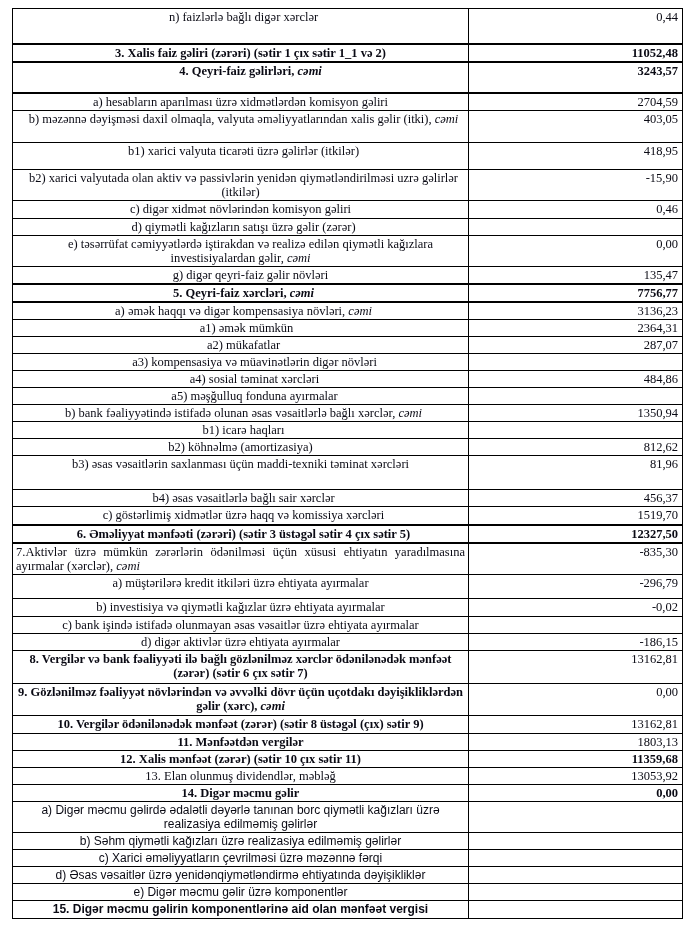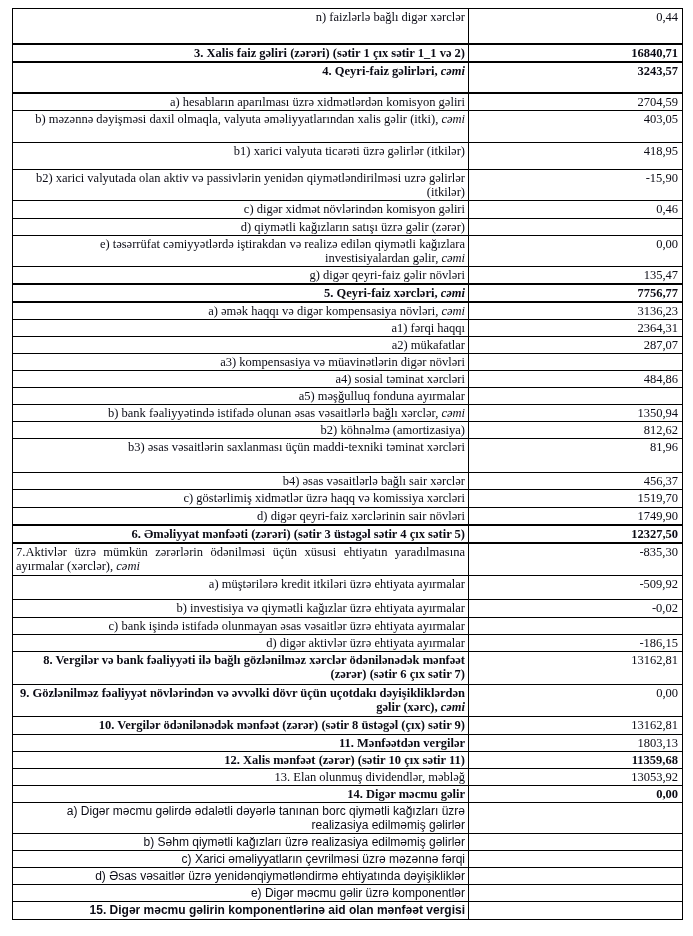--- a/index.html
+++ b/index.html
@@ -25,21 +25,21 @@
     color: #0a0a14;
   }
   col.c-label { width: 456px; }
   col.c-value { width: 214px; }
   td {
     border: 1px solid #000;
     vertical-align: top;
     padding: 1px 3px 1px 3px;
     overflow: hidden;
   }
-  td.lbl { text-align: right; }
+  td.lbl { text-align: center; }
   td.val { text-align: right; padding-right: 4px; }
   tr.bold td.lbl { font-weight: bold; }
   td.vb { font-weight: bold; }
   tr.thick td { border-top-width: 2px; border-bottom-width: 2px; }
   tr.sans td {
     font-family: "Liberation Sans", "DejaVu Sans", sans-serif;
     font-size: 12px;
   }
   td.just { text-align: justify; }
 </style>
@@ -52,21 +52,21 @@
       <col class="c-label">
       <col class="c-value">
     </colgroup>
     <tbody id="rows">
         <tr style="height: 35px;">
           <td class="lbl" style="text-indent: 6px;"><span>n) faizlərlə bağlı digər xərclər</span></td>
           <td class="val">0,44</td>
         </tr>
         <tr class="bold thick" style="height: 17px;">
           <td class="lbl" style="text-indent: 20px;"><span>3. Xalis faiz gəliri (zərəri) (sətir 1 çıx sətir 1_1 və 2)</span></td>
-          <td class="val vb">16840,71</td>
+          <td class="val vb">11052,48</td>
         </tr>
         <tr class="bold thick" style="height: 31px;">
           <td class="lbl" style="text-indent: 20px;"><span>4. Qeyri-faiz gəlirləri,</span> <i>cəmi</i></td>
           <td class="val vb">3243,57</td>
         </tr>
         <tr style="height: 18px;">
           <td class="lbl" style="text-indent: 0px;"><span>a) hesabların aparılması üzrə xidmətlərdən komisyon gəliri</span></td>
           <td class="val">2704,59</td>
         </tr>
         <tr style="height: 32px;">
@@ -99,21 +99,21 @@
         </tr>
         <tr class="bold thick" style="height: 17px;">
           <td class="lbl" style="text-indent: 6px;"><span>5. Qeyri-faiz xərcləri,</span> <i>cəmi</i></td>
           <td class="val vb">7756,77</td>
         </tr>
         <tr style="height: 16px;">
           <td class="lbl" style="text-indent: 6px;"><span>a) əmək haqqı və digər kompensasiya növləri,</span> <i>cəmi</i></td>
           <td class="val">3136,23</td>
         </tr>
         <tr style="height: 16px;">
-          <td class="lbl" style="text-indent: 12px;"><span>a1) fərqi haqqı</span></td>
+          <td class="lbl" style="text-indent: 12px;"><span>a1) əmək mümkün</span></td>
           <td class="val">2364,31</td>
         </tr>
         <tr style="height: 16px;">
           <td class="lbl" style="text-indent: 6px;"><span>a2) mükafatlar</span></td>
           <td class="val">287,07</td>
         </tr>
         <tr style="height: 17px;">
           <td class="lbl" style="text-indent: 28px;"><span>a3) kompensasiya və müavinətlərin digər növləri</span></td>
           <td class="val"></td>
         </tr>
@@ -123,50 +123,50 @@
         </tr>
         <tr style="height: 16px;">
           <td class="lbl" style="text-indent: 28px;"><span>a5) məşğulluq fonduna ayırmalar</span></td>
           <td class="val"></td>
         </tr>
         <tr style="height: 17px; padding-left: 44px;">
           <td class="lbl" style="text-indent: 6px;"><span>b) bank fəaliyyətində istifadə olunan əsas vəsaitlərlə bağlı xərclər,</span> <i>cəmi</i></td>
           <td class="val">1350,94</td>
         </tr>
         <tr style="height: 16px;">
+          <td class="lbl" style="text-indent: 6px;"><span>b1) icarə haqları</span></td>
+          <td class="val"></td>
+        </tr>
+        <tr style="height: 16px;">
           <td class="lbl" style="text-indent: 0px;"><span>b2) köhnəlmə (amortizasiya)</span></td>
           <td class="val">812,62</td>
         </tr>
         <tr style="height: 34px; margin-left: 11px;">
           <td class="lbl" style="text-indent: 0px;"><span>b3) əsas vəsaitlərin saxlanması üçün maddi-texniki təminat xərcləri</span></td>
           <td class="val">81,96</td>
         </tr>
         <tr style="height: 16px;">
           <td class="lbl" style="text-indent: 6px;"><span>b4) əsas vəsaitlərlə bağlı sair xərclər</span></td>
           <td class="val">456,37</td>
         </tr>
         <tr style="height: 18px;">
           <td class="lbl" style="text-indent: 6px;"><span>c) göstərlimiş xidmətlər üzrə haqq və komissiya xərcləri</span></td>
           <td class="val">1519,70</td>
         </tr>
-        <tr style="height: 15px;">
-          <td class="lbl" style="text-indent: 6px;"><span>d) digər qeyri-faiz xərclərinin sair növləri</span></td>
-          <td class="val">1749,90</td>
-        </tr>
         <tr class="bold thick" style="height: 18px;">
           <td class="lbl" style="text-indent: 6px;"><span>6. Əməliyyat mənfəəti (zərəri) (sətir 3 üstəgəl sətir 4 çıx sətir 5)</span></td>
           <td class="val vb">12327,50</td>
         </tr>
         <tr style="height: 32px;">
           <td class="lbl just" style="text-indent: 0px;"><span>7.Aktivlər üzrə mümkün zərərlərin ödənilməsi üçün xüsusi ehtiyatın yaradılmasına ayırmalar (xərclər),</span> <i>cəmi</i></td>
           <td class="val">-835,30</td>
         </tr>
         <tr style="height: 24px;">
           <td class="lbl" style="text-indent: 0px;"><span>a) müştərilərə kredit itkiləri üzrə ehtiyata ayırmalar</span></td>
-          <td class="val">-509,92</td>
+          <td class="val">-296,79</td>
         </tr>
         <tr style="height: 18px;">
           <td class="lbl" style="text-indent: 0px;"><span>b) investisiya və qiymətli kağızlar üzrə ehtiyata ayırmalar</span></td>
           <td class="val">-0,02</td>
         </tr>
         <tr style="height: 16px;">
           <td class="lbl" style="text-indent: 0px;"><span>c) bank işində istifadə olunmayan əsas vəsaitlər üzrə ehtiyata ayırmalar</span></td>
           <td class="val"></td>
         </tr>
         <tr style="height: 17px;">

